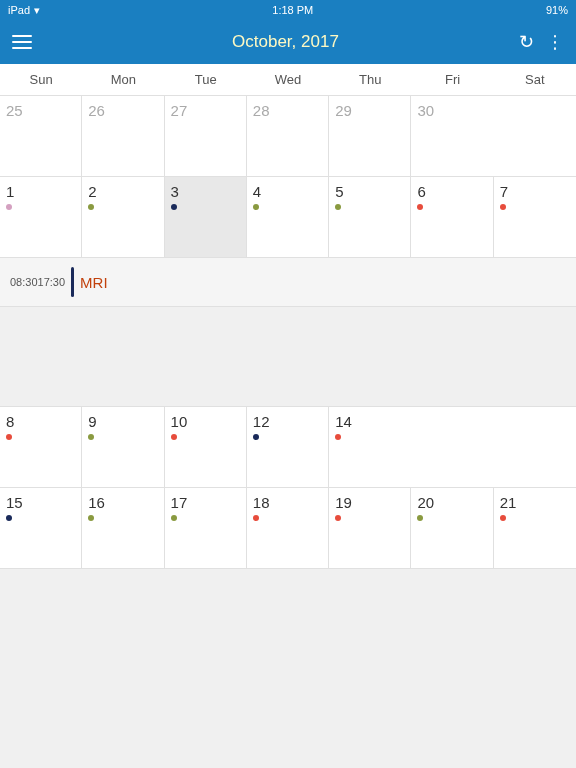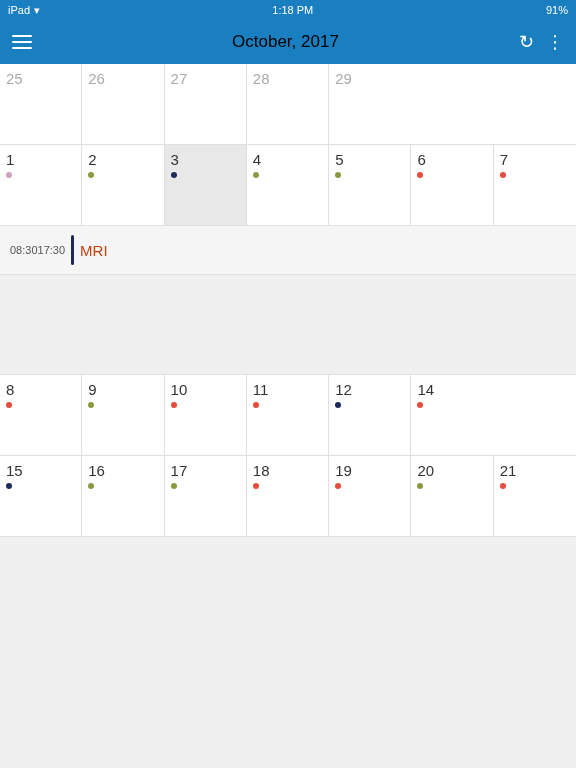--- a/index.html
+++ b/index.html
@@ -37,21 +37,21 @@
       padding: 0 12px;
       color: white;
     }
     .toolbar-left { width: 40px; }
     .toolbar-center {
       display: flex;
       align-items: center;
       gap: 8px;
       font-size: 17px;
       font-weight: 400;
-      color: #000000;
+      color: #fef9c3;
     }
     .toolbar-right { display: flex; align-items: center; gap: 12px; }
     .hamburger-icon { display: flex; flex-direction: column; gap: 4px; cursor: pointer; }
     .hamburger-icon span { display: block; width: 20px; height: 2px; background: white; border-radius: 1px; }
 
     
     .calendar {
       background: white;
       width: 576px;
     }
@@ -181,36 +181,48 @@
     <span>October, 2017</span>
   </div>
   <div class="toolbar-right">
     <span class="refresh-icon">↻</span>
     <span class="more-icon">⋮</span>
   </div>
 </div>
 
 <div class="calendar">
 
+  <div class="day-headers">
+    <div class="day-header">Sun</div>
+    <div class="day-header">Mon</div>
+    <div class="day-header">Tue</div>
+    <div class="day-header">Wed</div>
+    <div class="day-header">Thu</div>
+    <div class="day-header">Fri</div>
+    <div class="day-header">Sat</div>
+  </div>
 
   <div class="week-row">
     <div class="day-cell other-month">
         <span class="day-num">25</span>
       </div>
     <div class="day-cell other-month">
         <span class="day-num">26</span>
       </div>
     <div class="day-cell other-month">
         <span class="day-num">27</span>
       </div>
     <div class="day-cell other-month">
         <span class="day-num">28</span>
       </div>
     <div class="day-cell other-month">
         <span class="day-num">29</span>
+      </div>
+    <div class="day-cell other-month">
+        <span class="day-num">30</span>
       </div>
   </div>
 
   <div class="week-row-with-detail">
     <div class="week-row">
       <div class="day-cell">
         <span class="day-num">1</span>
         <div class="dot-row">
             <div class="dot dot-pink"></div>
           </div>
@@ -280,26 +292,20 @@
           <div class="dot dot-olive"></div>
         </div>
     </div>
     <div class="day-cell">
       <span class="day-num">10</span>
       <div class="dot-row">
           <div class="dot dot-red"></div>
         </div>
     </div>
     <div class="day-cell">
-      <span class="day-num">11</span>
-      <div class="dot-row">
-          <div class="dot dot-red"></div>
-        </div>
-    </div>
-    <div class="day-cell">
       <span class="day-num">12</span>
       <div class="dot-row">
           <div class="dot dot-navy"></div>
         </div>
     </div>
     <div class="day-cell">
       <span class="day-num">14</span>
       <div class="dot-row">
           <div class="dot dot-red"></div>
         </div>

